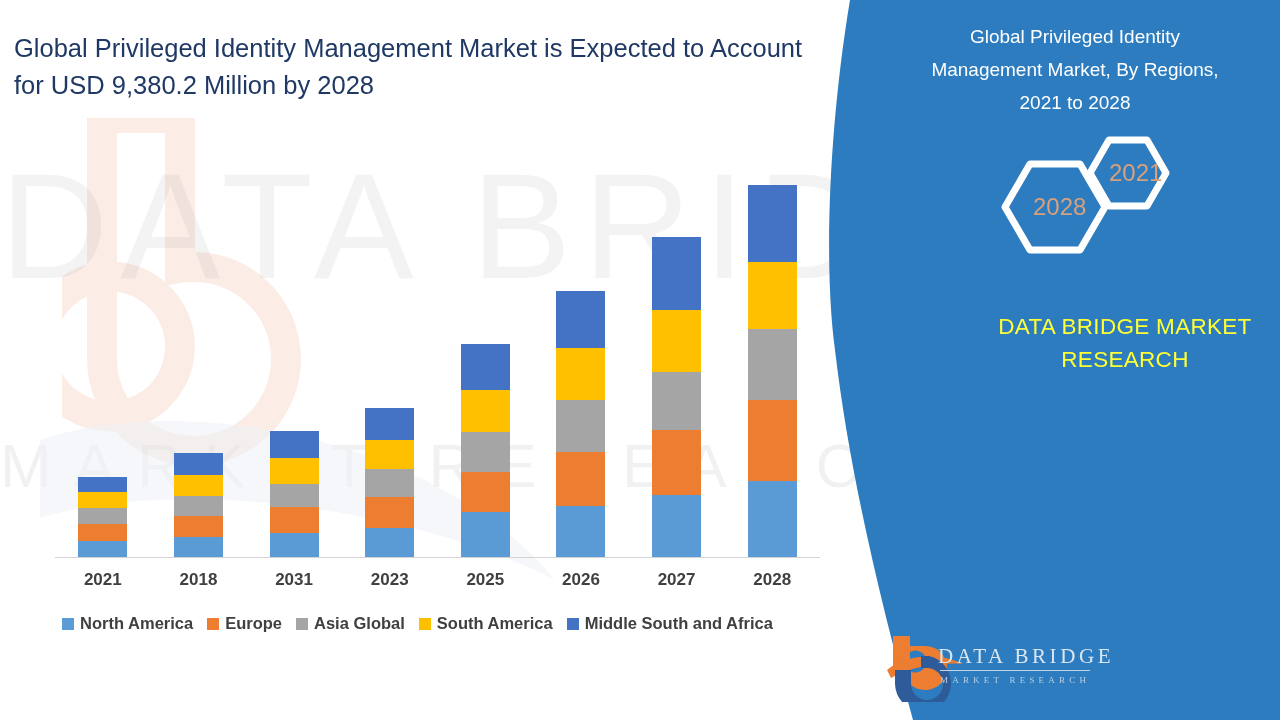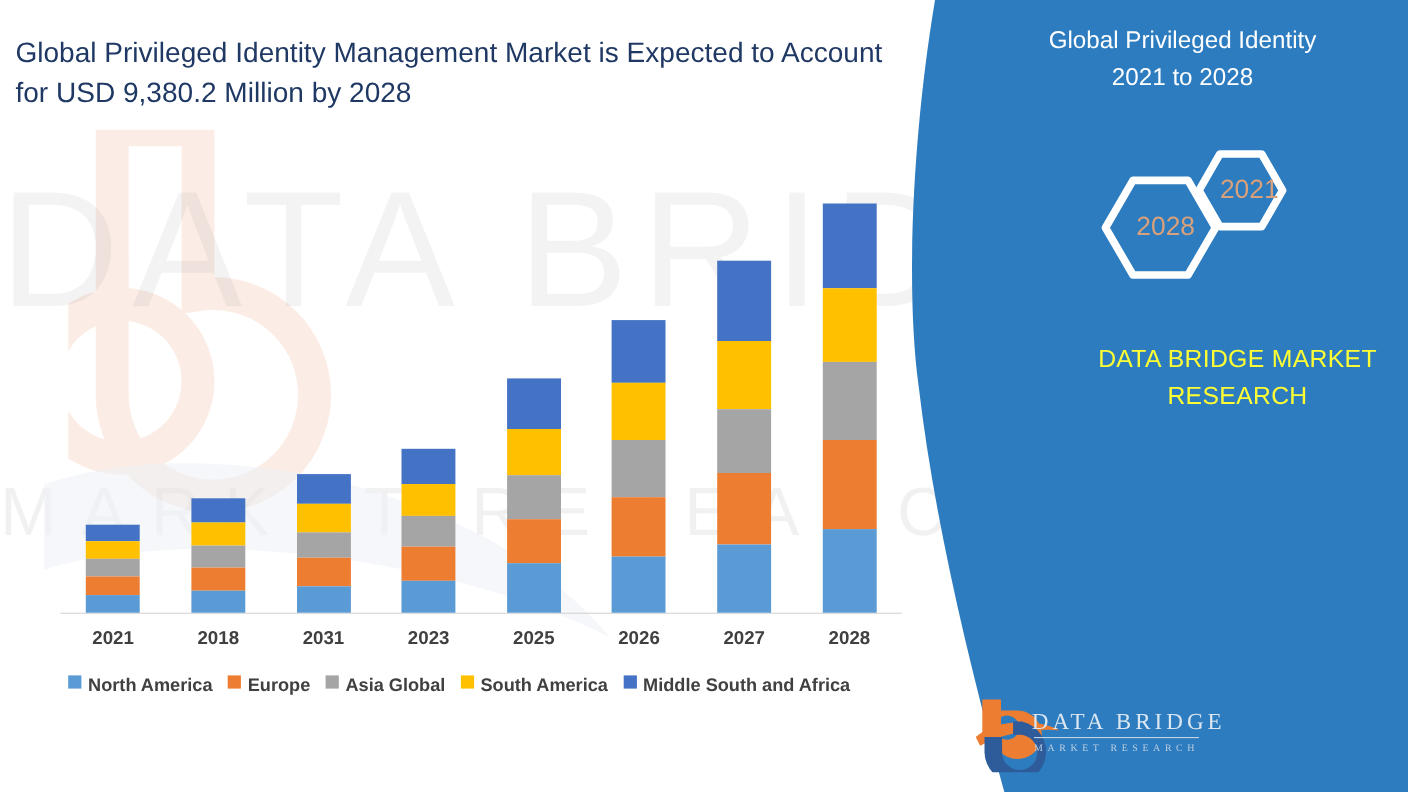--- a/index.html
+++ b/index.html
@@ -48,29 +48,29 @@
   .bar { width:49px; display:flex; flex-direction:column-reverse; }
   .seg { width:100%; }
 
   .xlabels { position:absolute; left:55px; top:570px; width:765px; display:flex; z-index:5; }
   .xlabels div { flex:1 1 0; text-align:center; font-size:17px; color:#404040; font-weight:700; }
 
   .legend {
     position:absolute; left:0px; top:614px; width:835px;
     display:flex; justify-content:center; align-items:center; gap:14px; z-index:5;
   }
-  .lg-item { display:flex; align-items:flex-start; gap:6px; }
+  .lg-item { display:flex; align-items:center; gap:6px; }
   .lg-sw { width:12px; height:12px; }
   .lg-tx { font-size:16.5px; color:#404040; font-weight:700; white-space:nowrap; }
 
   
   #right-panel { position:absolute; left:805px; top:0; width:475px; height:720px; z-index:6; }
   .panel-head {
     position:absolute; left:895px; top:20px; width:360px; text-align:center;
-    color:#ffffff; font-size:22px; line-height:33px; z-index:8;
+    color:#ffffff; font-size:19px; line-height:33px; z-index:8;
   }
   .hexwrap { position:absolute; left:975px; top:125px; width:210px; height:165px; z-index:8; }
   .hex-label { position:absolute; font-size:24px; color:#D9A07A; }
   .brand {
     position:absolute; left:975px; top:310px; width:300px; text-align:center;
     color:#FFFF33; font-size:22.5px; line-height:33px; letter-spacing:.3px; z-index:8;
   }
   .logo { position:absolute; left:885px; top:630px; width:215px; height:72px; z-index:8; }
   .logo-txt1 {
     position:absolute; left:938px; top:644px; font-size:21px; letter-spacing:3.6px;
@@ -213,20 +213,21 @@
         <span class="lg-tx">Middle South and Africa</span>
       </div>
     </div>
 
   <svg id="right-panel" viewBox="0 0 475 720" preserveAspectRatio="none">
     <path d="M45 0 C 25 120, 18 260, 30 350 C 44 470, 75 600, 108 720 L 475 720 L 475 0 Z" fill="#2C7CBF"></path>
   </svg>
 
   <div class="panel-head">
     <div>Global Privileged Identity</div>
+    <div>Management Market, By Regions,</div>
     <div>2021 to 2028</div>
   </div>
 
   <div class="hexwrap">
     <svg viewBox="0 0 210 165" width="210" height="165">
       <path d="M30 82 L55 39 L105 39 L130 82 L105 125 L55 125 Z" fill="none" stroke="#ffffff" stroke-width="7" stroke-linejoin="round"></path>
       <path d="M115 48 L134 15 L172 15 L191 48 L172 81 L134 81 Z" fill="none" stroke="#ffffff" stroke-width="7" stroke-linejoin="round"></path>
     </svg>
     <span class="hex-label" style="left:58px; top:68px;">2028</span>
     <span class="hex-label" style="left:134px; top:34px;">2021</span>

